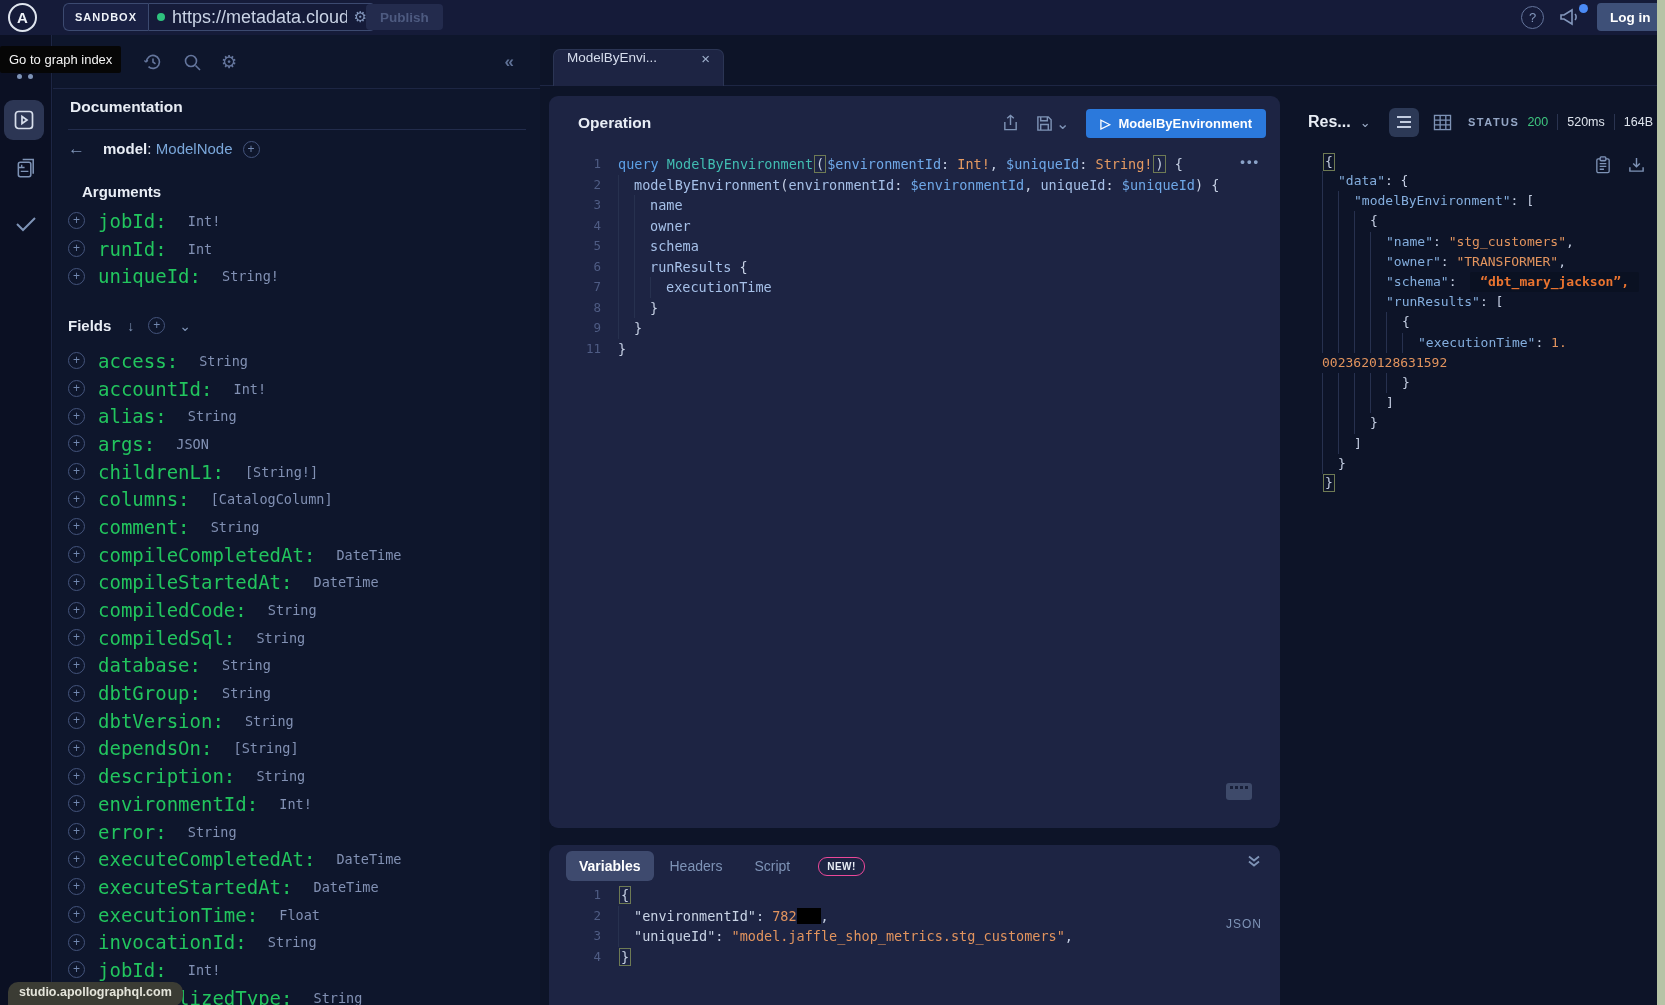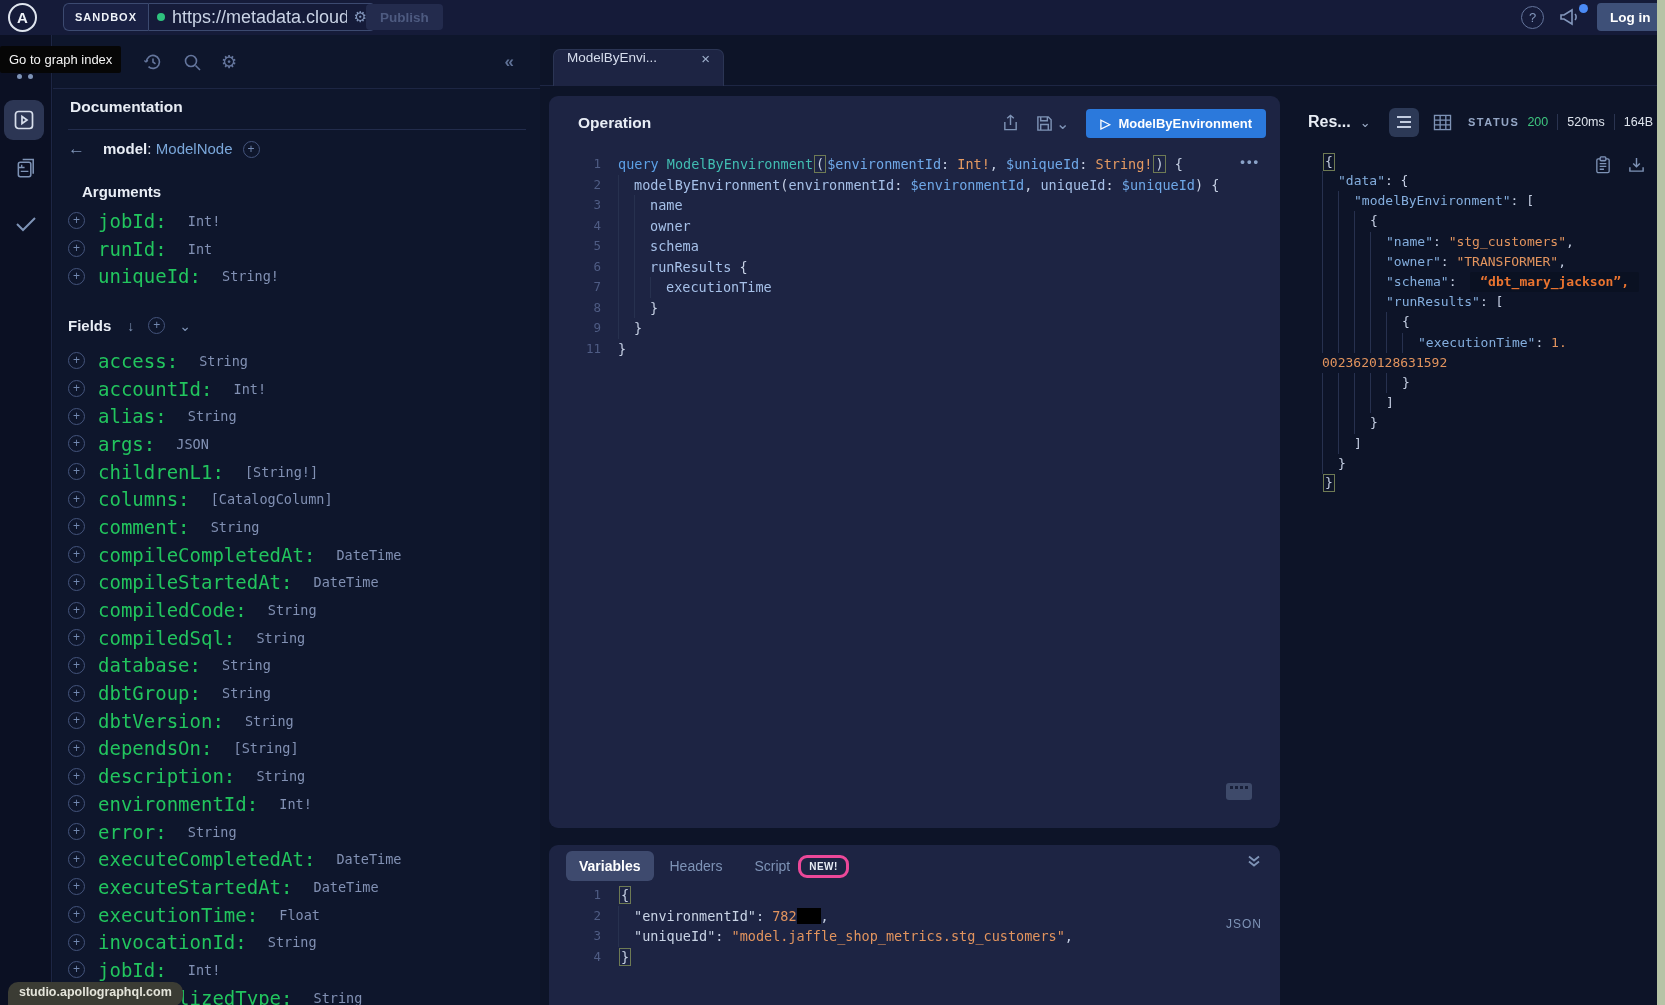--- a/index.html
+++ b/index.html
@@ -101,22 +101,22 @@
   .tk-red { display:inline-block; width:24px; background:#000; align-self:center; height:16px; }
 
   .kbd-icon { position:absolute; right:28px; bottom:28px; width:26px; height:17px; background:#3e4a6a; border-radius:3px;
               display:flex; align-items:flex-start; justify-content:center; gap:2px; padding-top:3px; }
   .kbd-icon i { width:3px; height:3px; background:#171e38; }
 
   
   .var-tabs { position:absolute; left:0; top:0; width:100%; height:42px; display:flex; align-items:center; padding-left:17px; gap:0; }
   .vtab-active { background:#3e4a6e; color:#fff; font-size:14px; font-weight:600; padding:7px 13px; border-radius:6px; }
   .vtab { color:#7e93b6; font-size:14px; padding:7px 16px; }
-  .new-badge { border:3px solid #ec4899; color:#e8edf5; font-size:10px; font-weight:bold; letter-spacing:.5px;
-               padding:3px 8px; border-radius:9px; margin-left:0; }
+  .new-badge { border:1px solid #ec4899; color:#e8edf5; font-size:10px; font-weight:bold; letter-spacing:.5px;
+               padding:3px 8px; border-radius:9px; margin-left:20px; }
   .vars-collapse { position:absolute; right:18px; top:8px; color:#7e93b6; }
   .json-label { position:absolute; right:18px; top:72px; color:#7e93b6; font-size:12px; letter-spacing:1px; }
 
   
   .resp { left:1296px; top:96px; width:361px; height:909px; }
   .resp-header { position:absolute; left:0; top:8px; width:100%; height:36px; display:flex; align-items:center; padding:0 4px 0 12px; }
   .resp-title { font-size:16px; font-weight:700; color:#e8edf5;text-align:right; }
   .resp-chev { color:#9fb0cc; font-size:13px; margin-left:9px; }
   .fmt-btn { margin-left:18px; width:30px; height:29px; background:#2c3956; border-radius:6px; display:flex; align-items:center; justify-content:center; }
   .tbl-btn { margin-left:14px; color:#7e93b6; }

